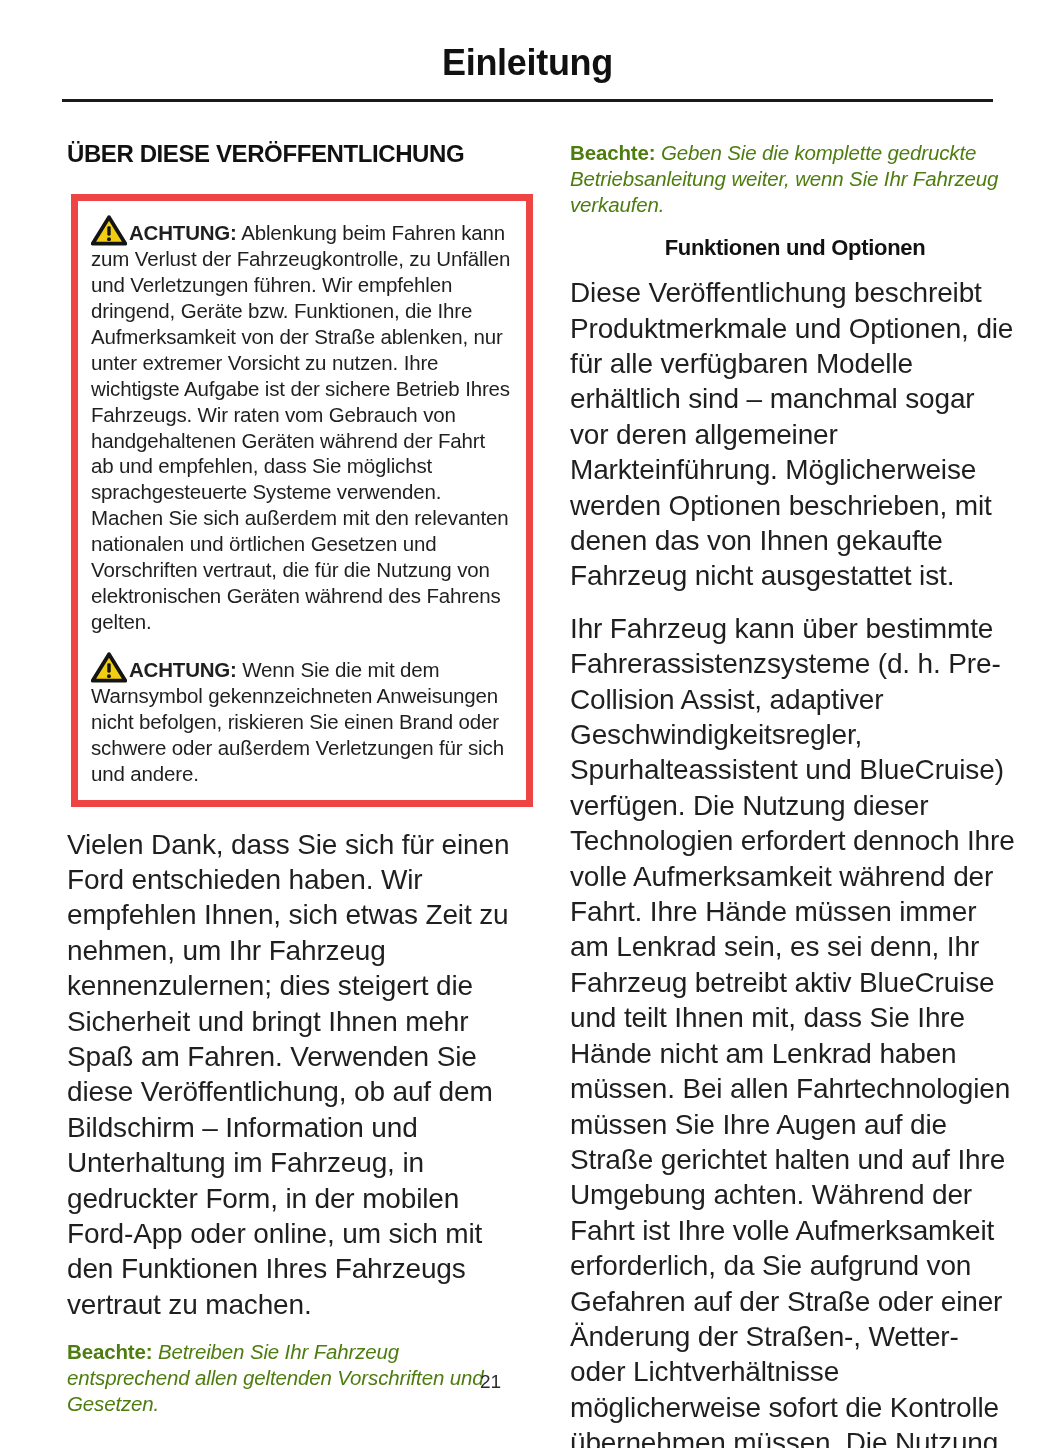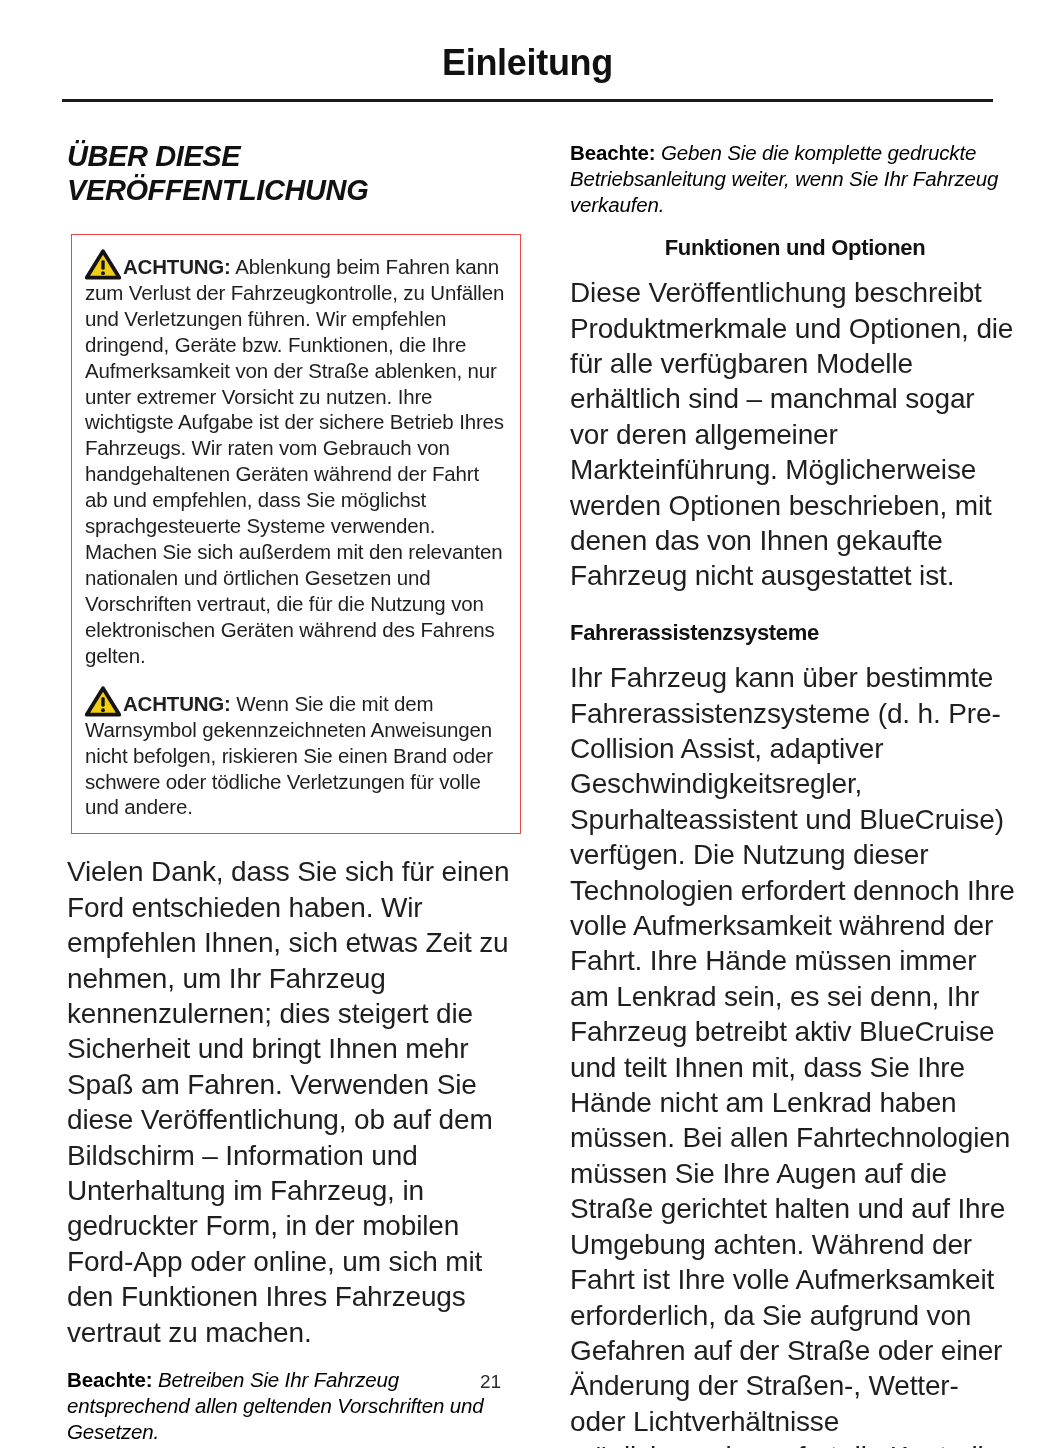--- a/index.html
+++ b/index.html
@@ -65,28 +65,27 @@
   .col {
     position: absolute;
     top: 0;
     width: 455px;
   }
   .col-left  { left: 0; }
   .col-right { left: 503px; }
 
   
   .section-title {
-    font-size: 29px;
+    font-size: 24px;
     font-weight: bold;
     line-height: 1.17;
     letter-spacing: -0.4px;
     color: #111111;
     margin: 0 0 26px 5px;
     text-transform: uppercase;
-    font-style: italic;
   }
   .sub-title {
     font-size: 22px;
     font-weight: bold;
     letter-spacing: -0.3px;
     color: #111111;
     line-height: 1.2;
     margin: 26px 0 14px 5px;
   }
   .sub-title.first { margin-top: 12px; text-align: center; }
@@ -95,32 +94,32 @@
     font-size: 28px;
     line-height: 1.265;
     margin: 0 0 17px 5px;
     color: #1f1f1f;
     letter-spacing: -0.15px;
   }
   p.note {
     font-size: 20.5px;
     line-height: 1.265;
     margin: 0 0 17px 5px;
-    color: #000000;
+    color: #4d7c0f;
     font-style: italic;
     letter-spacing: -0.15px;
   }
   p.note .note-label {
     font-style: normal;
     font-weight: bold;
   }
 
   
   .warning-box {
-    border: 1px solid #ef4444;
+    border: 7px solid #ef4444;
     padding: 14px 13px 13px 13px;
     margin: 0 8px 20px 9px;
     width: 422px;
     box-sizing: content-box;
   }
   .warning-para {
     font-size: 20.5px;
     line-height: 1.265;
     color: #1f1f1f;
     margin: 0;
@@ -167,21 +166,21 @@
           </span><span class="warning-label">ACHTUNG:</span><span> Ablenkung beim Fahren kann zum Verlust der Fahrzeugkontrolle, zu Unfällen und Verletzungen führen. Wir empfehlen dringend, Geräte bzw. Funktionen, die Ihre Aufmerksamkeit von der Straße ablenken, nur unter extremer Vorsicht zu nutzen. Ihre wichtigste Aufgabe ist der sichere Betrieb Ihres Fahrzeugs. Wir raten vom Gebrauch von handgehaltenen Geräten während der Fahrt ab und empfehlen, dass Sie möglichst sprachgesteuerte Systeme verwenden. Machen Sie sich außerdem mit den relevanten nationalen und örtlichen Gesetzen und Vorschriften vertraut, die für die Nutzung von elektronischen Geräten während des Fahrens gelten.</span>
         </p>
 
         <p class="warning-para">
           <span class="warn-icon">
             <svg viewBox="0 0 40 34" width="36" height="31" xmlns="http://www.w3.org/2000/svg">
               <path d="M20 2.2 L38.2 31.6 L1.8 31.6 Z" fill="#F2CE12" stroke="#141414" stroke-width="4.2" stroke-linejoin="round"></path>
               <rect x="18.1" y="12.2" width="3.8" height="10.6" rx="1.6" fill="#141414"></rect>
               <circle cx="20" cy="26.6" r="2.2" fill="#141414"></circle>
             </svg>
-          </span><span class="warning-label">ACHTUNG:</span><span> Wenn Sie die mit dem Warnsymbol gekennzeichneten Anweisungen nicht befolgen, riskieren Sie einen Brand oder schwere oder tödliche Verletzungen für volle und andere.</span>
+          </span><span class="warning-label">ACHTUNG:</span><span> Wenn Sie die mit dem Warnsymbol gekennzeichneten Anweisungen nicht befolgen, riskieren Sie einen Brand oder schwere oder außerdem Verletzungen für sich und andere.</span>
         </p>
 
       </div>
 
       <p class="body-text">Vielen Dank, dass Sie sich für einen Ford entschieden haben.  Wir empfehlen Ihnen, sich etwas Zeit zu nehmen, um Ihr Fahrzeug kennenzulernen; dies steigert die Sicherheit und bringt Ihnen mehr Spaß am Fahren.  Verwenden Sie diese Veröffentlichung, ob auf dem Bildschirm – Information und Unterhaltung im Fahrzeug, in gedruckter Form, in der mobilen Ford-App oder online, um sich mit den Funktionen Ihres Fahrzeugs vertraut zu machen.</p>
 
       <p class="note">
         <span class="note-label">Beachte:</span><span> Betreiben Sie Ihr Fahrzeug entsprechend allen geltenden Vorschriften und Gesetzen.</span>
       </p>
 
@@ -189,21 +188,20 @@
 
     <div class="col col-right">
 
       <p class="note">
         <span class="note-label">Beachte:</span><span> Geben Sie die komplette gedruckte Betriebsanleitung weiter, wenn Sie Ihr Fahrzeug verkaufen.</span>
       </p>
 
       <h2 class="sub-title first">Funktionen und Optionen</h2>
       <p class="body-text">Diese Veröffentlichung beschreibt Produktmerkmale und Optionen, die für alle verfügbaren Modelle erhältlich sind – manchmal sogar vor deren allgemeiner Markteinführung. Möglicherweise werden Optionen beschrieben, mit denen das von Ihnen gekaufte Fahrzeug nicht ausgestattet ist.</p>
 
-      <h2 class="sub-title">Fahrerassistenzsysteme</h2>
       <p class="body-text">Ihr Fahrzeug kann über bestimmte Fahrerassistenzsysteme (d. h. Pre-Collision Assist, adaptiver Geschwindigkeitsregler, Spurhalteassistent und BlueCruise) verfügen. Die Nutzung dieser Technologien erfordert dennoch Ihre volle Aufmerksamkeit während der Fahrt. Ihre Hände müssen immer am Lenkrad sein, es sei denn, Ihr Fahrzeug betreibt aktiv BlueCruise und teilt Ihnen mit, dass Sie Ihre Hände nicht am Lenkrad haben müssen. Bei allen Fahrtechnologien müssen Sie Ihre Augen auf die Straße gerichtet halten und auf Ihre Umgebung achten. Während der Fahrt ist Ihre volle Aufmerksamkeit erforderlich, da Sie aufgrund von Gefahren auf der Straße oder einer Änderung der Straßen-, Wetter- oder Lichtverhältnisse möglicherweise sofort die Kontrolle übernehmen müssen. Die Nutzung dieser Funktionen entbindet Sie nicht von Ihrer Verantwortung, mit der gebotenen Sorgfalt und Aufmerksamkeit zu fahren. Seien Sie immer darauf vorbereitet, die Geschwindigkeit und Richtung Ihres Fahrzeugs manuell zu steuern. Informationen zu den einzelnen Fahrerassistenzfunktionen finden Sie in diesem Handbuch.</p>
 
     </div>
 
   </div>
 
   <div class="page-number">21</div>
 
 </div>
 

